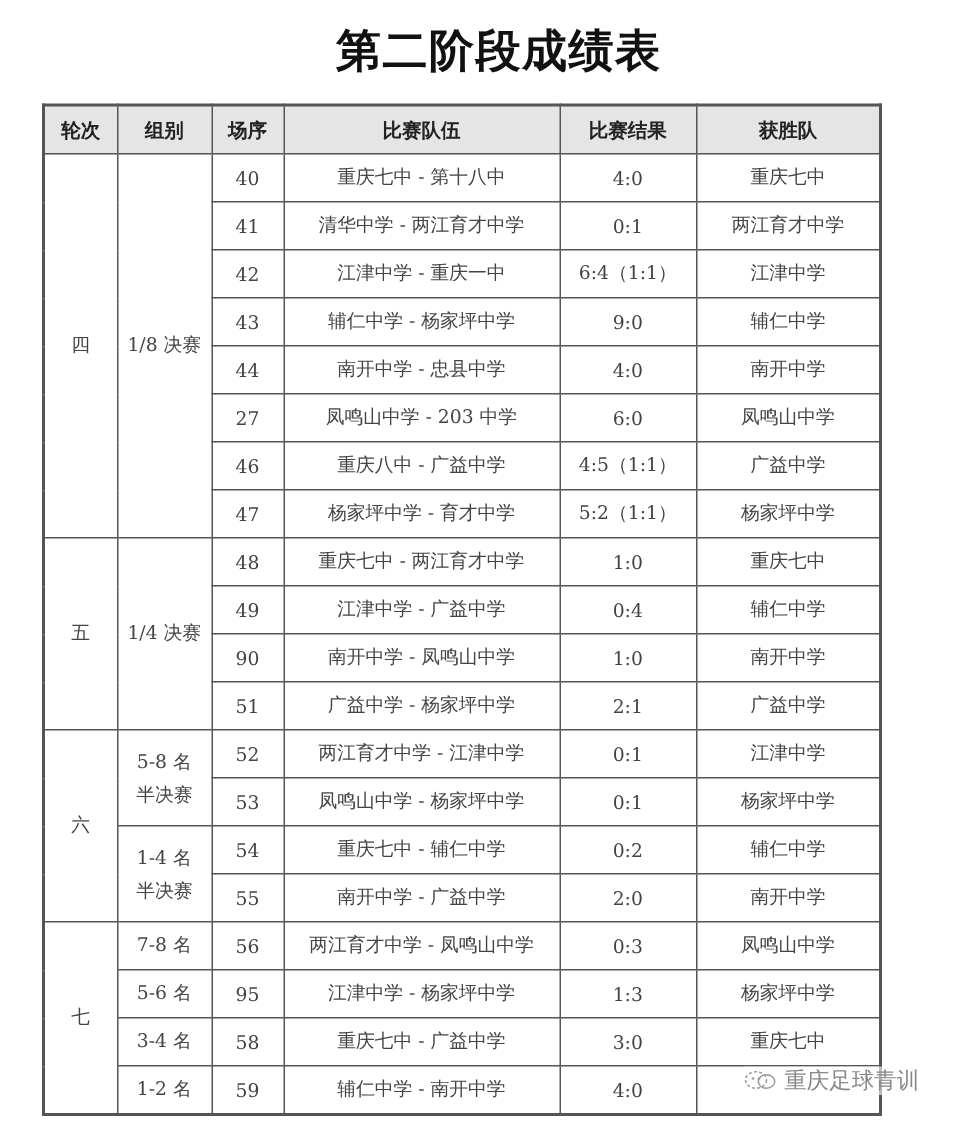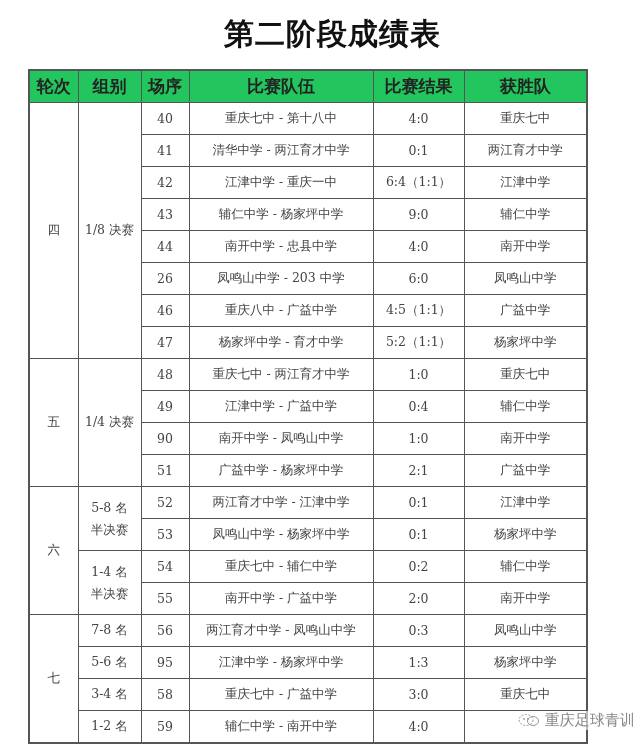--- a/index.html
+++ b/index.html
@@ -1,23 +1,23 @@
 <!DOCTYPE html>
 <html><head>
 <meta charset="utf-8">
 <style>
   html,body{margin:0;padding:0;background:#fff;}
   body{width:641px;height:755px;position:relative;overflow:hidden;font-family:"DejaVu Serif","Liberation Serif",serif;color:#333;}
   .title{position:absolute;left:0;top:14px;width:641px;text-align:center;font-size:30px;font-weight:bold;color:#111;letter-spacing:1px;font-family:"DejaVu Serif",serif;padding-left:12px;}
   table{position:absolute;left:28px;top:69px;border-collapse:collapse;table-layout:fixed;}
   td,th{border:1.4px solid #555;text-align:center;vertical-align:middle;padding:0;font-size:12.5px;}
-  th{background:#22c55e;height:31px;font-weight:bold;color:#222;font-family:"DejaVu Sans","Liberation Sans",sans-serif;font-size:17px;}
+  th{background:#e5e5e5;height:31px;font-weight:bold;color:#222;font-family:"DejaVu Sans","Liberation Sans",sans-serif;font-size:13px;}
   td{height:31px;color:#444;}
   .outer{border:2px solid #555;}
-  .watermark{position:absolute;left:518px;top:711px;font-size:15px;color:#888;font-family:"DejaVu Sans",sans-serif;white-space:nowrap;background:rgba(255,255,255,0.6);}
+  .watermark{position:absolute;left:496px;top:711px;font-size:15px;color:#888;font-family:"DejaVu Sans",sans-serif;white-space:nowrap;background:rgba(255,255,255,0.6);}
   .wm-icon{display:inline-block;width:22px;height:14px;vertical-align:-2px;}
 </style>
 </head>
 <body>
 
 <div class="title">第二阶段成绩表</div>
 
 <table class="outer">
   <colgroup>
     <col style="width:49px">
@@ -65,21 +65,21 @@
       <td>9:0</td>
       <td>辅仁中学</td>
     </tr>
     <tr>
       <td>44</td>
       <td>南开中学 - 忠县中学</td>
       <td>4:0</td>
       <td>南开中学</td>
     </tr>
     <tr>
-      <td>26</td>
+      <td>27</td>
       <td>凤鸣山中学 - 203 中学</td>
       <td>6:0</td>
       <td>凤鸣山中学</td>
     </tr>
     <tr>
       <td>46</td>
       <td>重庆八中 - 广益中学</td>
       <td>4:5（1:1）</td>
       <td>广益中学</td>
     </tr>

